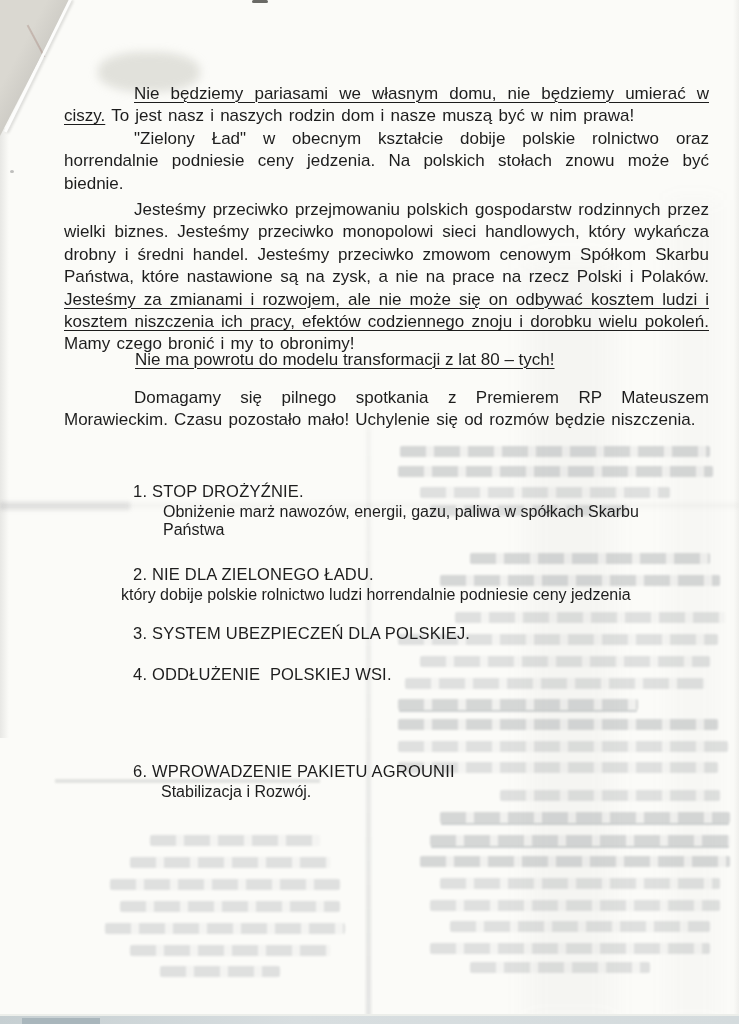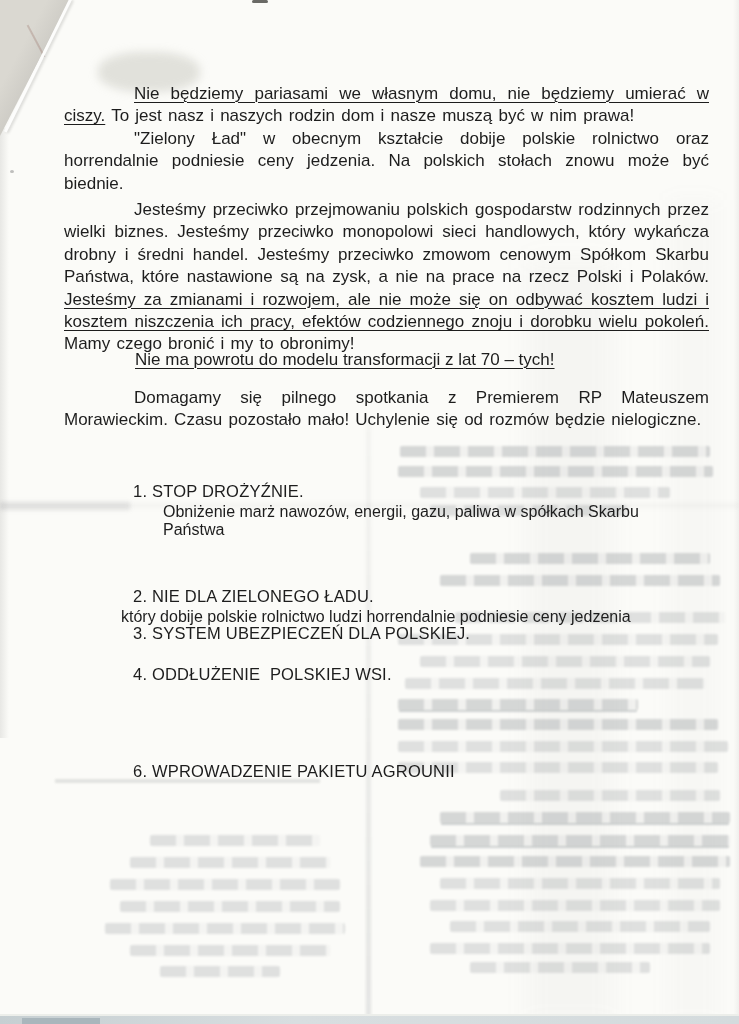--- a/index.html
+++ b/index.html
@@ -44,21 +44,21 @@
   .u{text-decoration:underline;text-underline-offset:2.5px;text-decoration-thickness:1.3px;}
   #blk1{position:absolute;left:64px;top:83px;width:645px;}
   #blk2{position:absolute;left:64px;top:199px;width:645px;}
   #heading{position:absolute;left:135px;top:350px;font-size:17px;margin:0;font-weight:400;}
   #blk4{position:absolute;left:64px;top:387px;width:645px;}
   .demand{position:absolute;left:133px;}
   .demand-title{font-size:16.5px;letter-spacing:.2px;white-space:pre-wrap;}
   .demand-sub{font-size:16px;line-height:18px;margin-top:2px;}
   .demand-sub:empty{display:none;}
   #d1{top:482px;} #d1 .demand-sub{margin-left:30px;width:480px;}
-  #d2{top:565px;margin-top:22px;} #d2 .demand-sub{margin-left:-12px;width:580px;}
+  #d2{top:565px;} #d2 .demand-sub{margin-left:-12px;width:580px;}
   #d3{top:624px;} #d4{top:665px;} #d5{top:705px;}
   #d6{top:762px;} #d6 .demand-sub{margin-left:28px;}
 </style>
 </head>
 <body>
 
 <div class="scan">
 
   <div class="shade-col"></div>
   <div class="shade-col2"></div>
@@ -119,24 +119,24 @@
 
     <div id="blk1">
       <p class="body-par indent"><span class="u">Nie będziemy pariasami we własnym domu, nie będziemy umierać w ciszy.</span><span> To jest nasz i naszych rodzin dom i nasze muszą być w nim prawa!</span></p>
       <p class="body-par indent">"Zielony Ład" w obecnym kształcie dobije polskie rolnictwo oraz horrendalnie podniesie ceny jedzenia. Na polskich stołach znowu może być biednie.</p>
     </div>
 
     <div id="blk2">
       <p class="body-par indent"><span>Jesteśmy przeciwko przejmowaniu polskich gospodarstw rodzinnych przez wielki biznes. Jesteśmy przeciwko monopolowi sieci handlowych, który wykańcza drobny i średni handel. Jesteśmy przeciwko zmowom cenowym Spółkom Skarbu Państwa, które nastawione są na zysk, a nie na prace na rzecz Polski i Polaków. </span><span class="u">Jesteśmy za zmianami i rozwojem, ale nie może się on odbywać kosztem ludzi i kosztem niszczenia ich pracy, efektów codziennego znoju i dorobku wielu pokoleń.</span><span> Mamy czego bronić i my to obronimy!</span></p>
     </div>
 
-    <p id="heading" class="u">Nie ma powrotu do modelu transformacji z lat 70 – tych!</p>
+    <p id="heading" class="u">Nie ma powrotu do modelu transformacji z lat 80 – tych!</p>
 
     <div id="blk4">
-      <p class="body-par indent">Domagamy się pilnego spotkania z Premierem RP Mateuszem Morawieckim. Czasu pozostało mało! Uchylenie się od rozmów będzie nielogiczne.</p>
+      <p class="body-par indent">Domagamy się pilnego spotkania z Premierem RP Mateuszem Morawieckim. Czasu pozostało mało! Uchylenie się od rozmów będzie niszczenia.</p>
     </div>
 
     <div id="d1" class="demand">
       <div class="demand-title"><span>1.</span> <span>STOP DROŻYŹNIE.</span></div>
       <div class="demand-sub">Obniżenie marż nawozów, energii, gazu, paliwa w spółkach Skarbu Państwa</div>
     </div>
 
     <div id="d2" class="demand">
       <div class="demand-title"><span>2.</span> <span>NIE DLA ZIELONEGO ŁADU.</span></div>
       <div class="demand-sub">który dobije polskie rolnictwo ludzi horrendalnie podniesie ceny jedzenia</div>
@@ -148,16 +148,17 @@
     </div>
 
     <div id="d4" class="demand">
       <div class="demand-title"><span>4.</span> <span>ODDŁUŻENIE  POLSKIEJ WSI.</span></div>
 
     </div>
 
 
     <div id="d6" class="demand">
       <div class="demand-title"><span>6.</span> <span>WPROWADZENIE PAKIETU AGROUNII</span></div>
+      <div class="demand-sub">Stabilizacja i Rozwój.</div>
     </div>
 
   </div>
 </div>
 
 </body></html>

